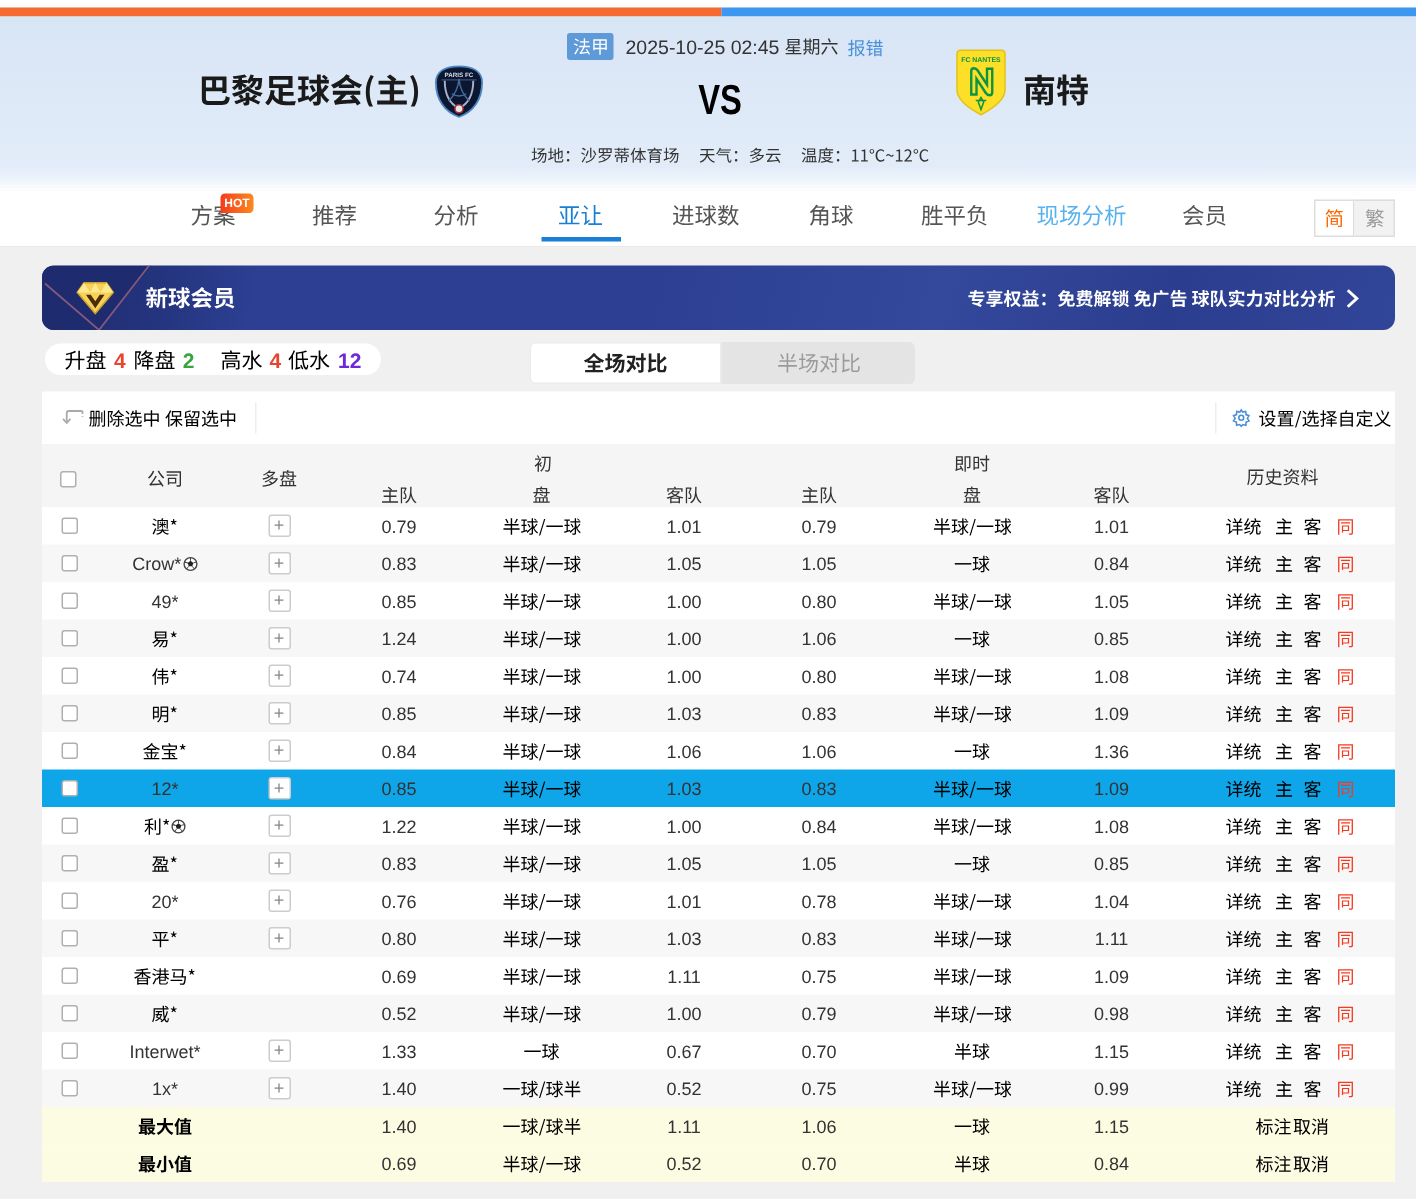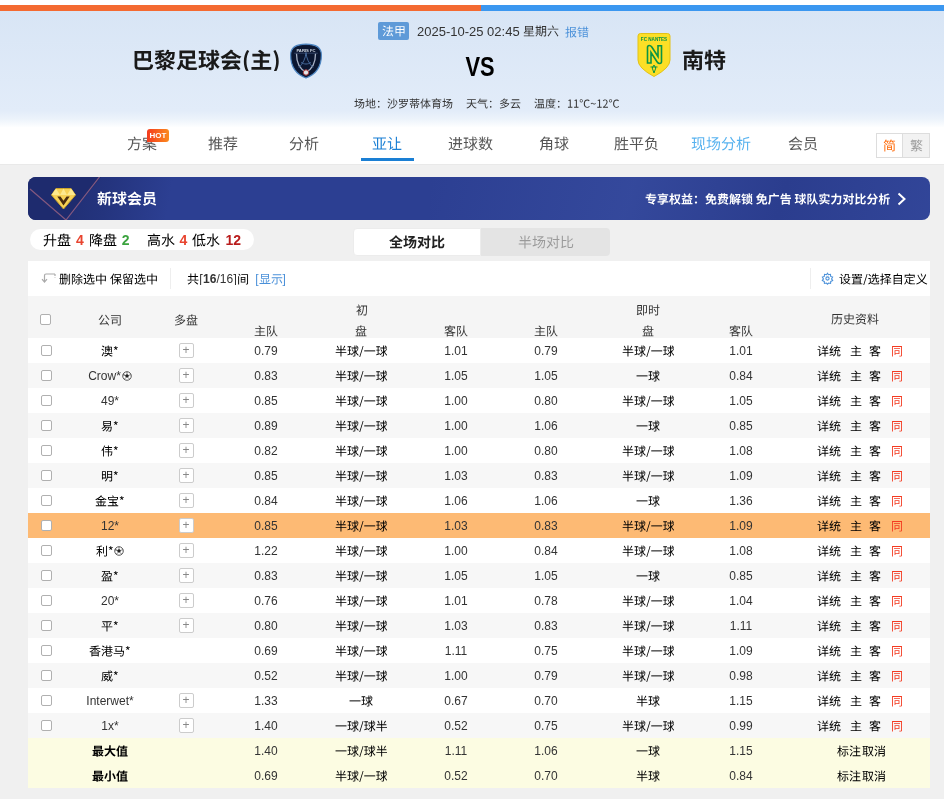--- a/index.html
+++ b/index.html
@@ -630,21 +630,21 @@
     </svg>
     <b style="color:#3ba33e;margin:0 5px">2</b>
     <span style="width:12px"></span>
     <svg class="cj" width="28.0" height="14" viewBox="0 -12.32 28.00 14">
       <use href="#p3"></use>
     </svg>
     <b style="color:#e8442f;margin:0 5px">4</b>
     <svg class="cj" width="28.0" height="14" viewBox="0 -12.32 28.00 14">
       <use href="#p4"></use>
     </svg>
-    <b style="color:#b91c1c;margin-left:5px">12</b>
+    <b style="color:#6d28d9;margin-left:5px">12</b>
   </div>
 <div style="position:absolute;left:353px;top:228px;width:257px;height:28px;display:flex;border-radius:4px">
     <div style="width:128px;background:#fff;border:1px solid #ececec;border-radius:4px 0 0 4px;display:flex;align-items:center;justify-content:center">
       <svg class="cj" width="56.0" height="14" viewBox="0 -12.32 56.00 14" fill="#222">
         <use href="#tab1"></use>
       </svg>
     </div>
     <div style="width:129px;background:#e4e4e4;border-radius:0 4px 4px 0;display:flex;align-items:center;justify-content:center">
       <svg class="cj" width="56.0" height="14" viewBox="0 -12.32 56.00 14" fill="#9a9a9a">
         <use href="#tab2"></use>
@@ -662,36 +662,20 @@
         <svg class="cj" width="48.0" height="12" viewBox="0 -10.56 48.00 12">
           <use href="#del"></use>
         </svg>
       </div>
       <div style="position:absolute;left:82px;top:0;height:35px;display:flex;align-items:center">
         <svg class="cj" width="48.0" height="12" viewBox="0 -10.56 48.00 12">
           <use href="#keep"></use>
         </svg>
       </div>
       <div style="position:absolute;left:142px;top:7px;width:1px;height:21px;background:#eee"></div>
-      <div style="position:absolute;left:159px;top:0;height:35px;display:flex;align-items:center;font-size:12px;color:#333">
-        <svg class="cj" width="16.1" height="12" viewBox="0 -10.56 16.06 12">
-          <use href="#gongl"></use>
-        </svg>
-        <b>16</b>
-        <span>/16</span>
-        <svg class="cj" width="16.1" height="12" viewBox="0 -10.56 16.06 12">
-          <use href="#jianr"></use>
-        </svg>
-        <span style="width:6px"></span>
-        <span style="color:#4a90d9">[</span>
-        <svg class="cj" width="24.0" height="12" viewBox="0 -10.56 24.00 12" fill="#4a90d9">
-          <use href="#show"></use>
-        </svg>
-        <span style="color:#4a90d9">]</span>
-      </div>
       <div style="position:absolute;left:782px;top:7px;width:1px;height:21px;background:#eee"></div>
       <div style="position:absolute;left:793px;top:0;height:35px;display:flex;align-items:center">
         <svg width="13" height="13" viewBox="0 0 16 16" fill="none" stroke="#4a90d9" style="margin-right:5px">
           <circle cx="8" cy="8" r="2" stroke-width="1.3"></circle>
           <path stroke-width="1.3" d="M8 1.6 L9.2 3.4 L11.7 2.9 L11.9 5.4 L14.3 6.3 L13 8.5 L14.4 10.6 L12 11.6 L11.8 14.1 L9.3 13.6 L8 15 L6.7 13.6 L4.2 14.1 L4 11.6 L1.6 10.6 L3 8.5 L1.7 6.3 L4.1 5.4 L4.3 2.9 L6.8 3.4 Z"></path>
         </svg>
         <svg class="cj" width="88.7" height="12" viewBox="0 -10.56 88.70 12">
           <use href="#set"></use>
         </svg>
       </div>
@@ -900,21 +884,21 @@
         <span class="cb"></span>
       </div>
       <div class="cell" style="width:92px">
         <svg class="cj" width="17.6" height="12" viewBox="0 -10.56 17.60 12">
           <use href="#c_yi"></use>
         </svg>
       </div>
       <div class="cell" style="width:60px">
         <span style="display:inline-block;width:15px;height:15px;line-height:13px;border:1px solid #ccc;border-radius:2px;background:#fff;color:#888;font-size:12px;text-align:center">+</span>
       </div>
-      <div class="cell" style="width:100px">0.89</div>
+      <div class="cell" style="width:100px">1.24</div>
       <div class="cell" style="width:90px">
         <svg class="cj" width="52.7" height="12" viewBox="0 -10.56 52.70 12">
           <use href="#hc1"></use>
         </svg>
       </div>
       <div class="cell" style="width:100px">1.00</div>
       <div class="cell" style="width:80px">1.06</div>
       <div class="cell" style="width:124px">
         <svg class="cj" width="24.0" height="12" viewBox="0 -10.56 24.00 12">
           <use href="#hc2"></use>
@@ -954,21 +938,21 @@
         <span class="cb"></span>
       </div>
       <div class="cell" style="width:92px">
         <svg class="cj" width="17.6" height="12" viewBox="0 -10.56 17.60 12">
           <use href="#c_wei"></use>
         </svg>
       </div>
       <div class="cell" style="width:60px">
         <span style="display:inline-block;width:15px;height:15px;line-height:13px;border:1px solid #ccc;border-radius:2px;background:#fff;color:#888;font-size:12px;text-align:center">+</span>
       </div>
-      <div class="cell" style="width:100px">0.82</div>
+      <div class="cell" style="width:100px">0.74</div>
       <div class="cell" style="width:90px">
         <svg class="cj" width="52.7" height="12" viewBox="0 -10.56 52.70 12">
           <use href="#hc1"></use>
         </svg>
       </div>
       <div class="cell" style="width:100px">1.00</div>
       <div class="cell" style="width:80px">0.80</div>
       <div class="cell" style="width:124px">
         <svg class="cj" width="52.7" height="12" viewBox="0 -10.56 52.70 12">
           <use href="#hc1"></use>
@@ -1104,21 +1088,21 @@
             <use href="#ke"></use>
           </svg>
         </span>
         <span style="margin-left:10px">
           <svg class="cj" width="12.0" height="12" viewBox="0 -10.56 12.00 12" fill="#f43a20">
             <use href="#tg"></use>
           </svg>
         </span>
       </div>
     </div>
-    <div class="row" style="background:#fdba74">
+    <div class="row" style="background:#0ea5e9">
       <div class="cell" style="width:36px">
         <span class="cb"></span>
       </div>
       <div class="cell" style="width:92px">
         <span>12*</span>
       </div>
       <div class="cell" style="width:60px">
         <span style="display:inline-block;width:15px;height:15px;line-height:13px;border:1px solid #ccc;border-radius:2px;background:#fff;color:#888;font-size:12px;text-align:center">+</span>
       </div>
       <div class="cell" style="width:100px">0.85</div>

